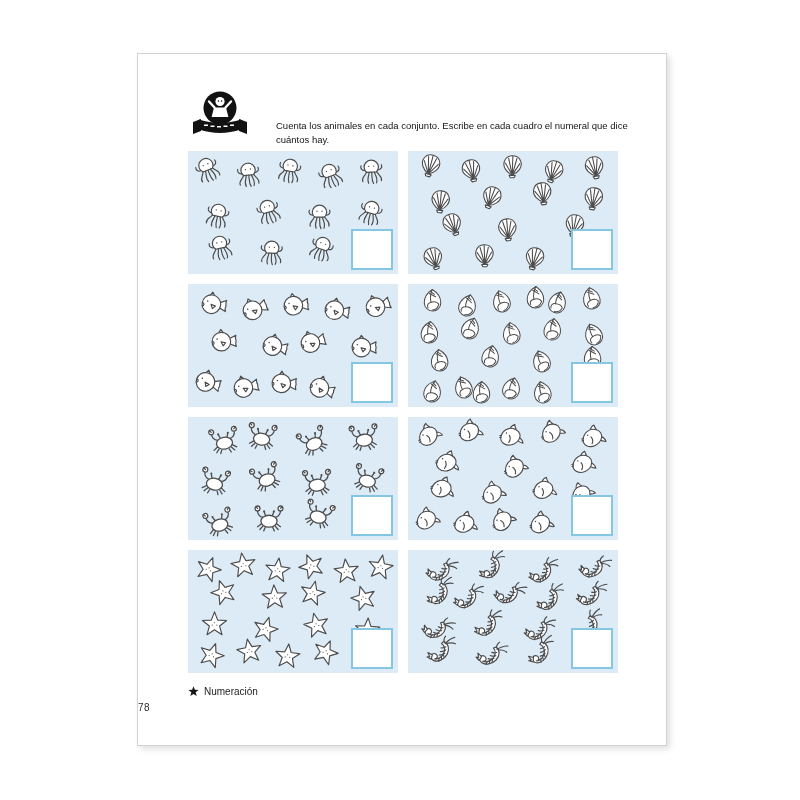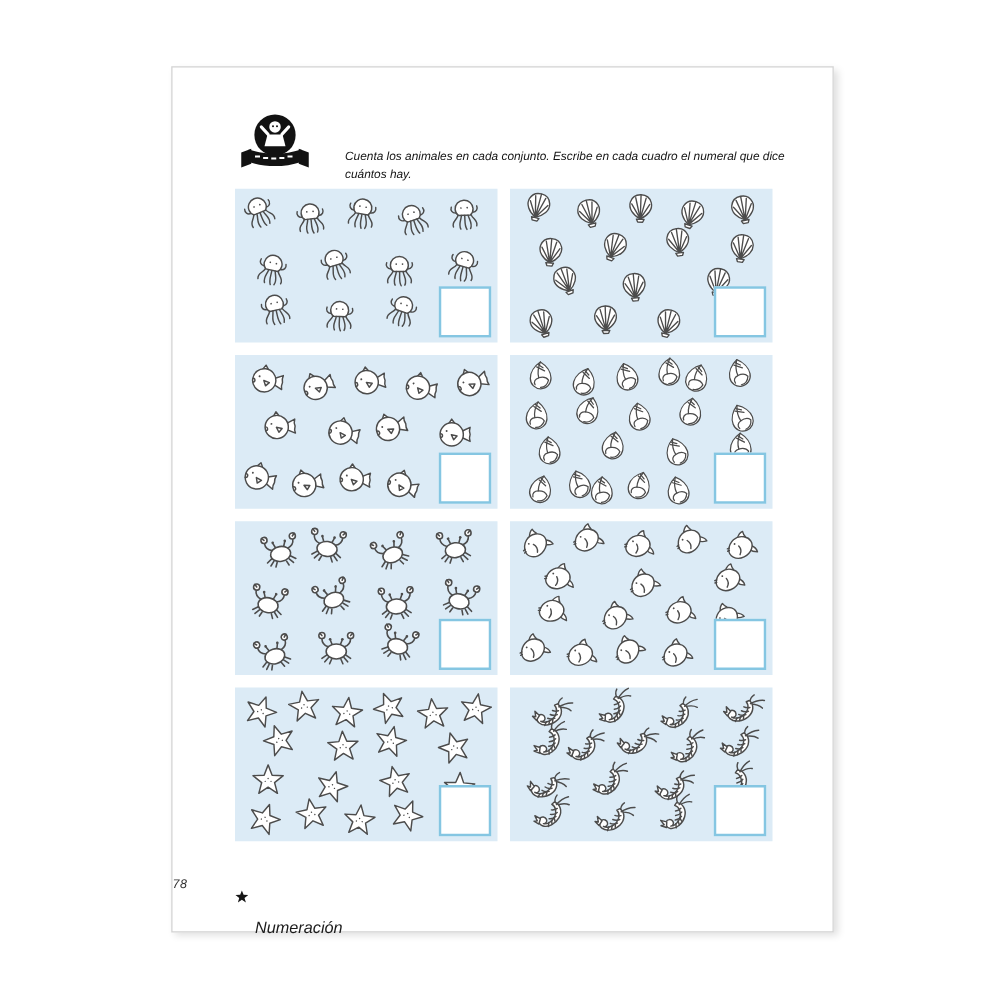--- a/index.html
+++ b/index.html
@@ -13,41 +13,40 @@
   html,body{margin:0;padding:0;}
   body{
     width:800px;height:800px;position:relative;background:#ffffff;
     font-family:"Liberation Sans", sans-serif;color:var(--ink);
     overflow:hidden;
   }
   .sheet{
     position:absolute;left:137px;top:53px;width:530px;height:693px;
     background:#ffffff;border:1px solid var(--page-border);
     box-shadow:3px 3px 6px rgba(0,0,0,0.13);
-    font-style:italic;
   }
   .brand{position:absolute;left:48px;top:34px;width:68px;height:58px;}
   .instructions{
     position:absolute;left:138px;top:55px;width:352px;
     font-size:9.5px;line-height:1.55;color:#141414;
   }
   .panel{
     position:absolute;width:210px;height:123px;
     background:var(--panel-bg);
   }
   .animal{position:absolute;z-index:1;color:var(--icon-line);}
   .answer-box{
     position:absolute;right:5px;bottom:4px;width:42px;height:41px;
     background:#ffffff;border:2px solid var(--answer-border);z-index:2;
     font-size:14px;text-align:center;line-height:38px;
   }
   .footer{
     position:absolute;left:50px;top:632px;display:flex;align-items:center;gap:5px;
   }
-  .footer-label{font-size:13px;color:#1c1c1c;margin-top:48px;}
+  .footer-label{font-size:10px;color:#1c1c1c;}
   .page-number{
     position:absolute;left:0;right:0;top:648px;text-align:left;
     font-size:10px;color:#2e2e2e;letter-spacing:0.5px;
   }
   .defs{position:absolute;width:0;height:0;overflow:hidden;}
 </style>
 </head>
 <body>
 
 <svg class="defs" aria-hidden="true">

